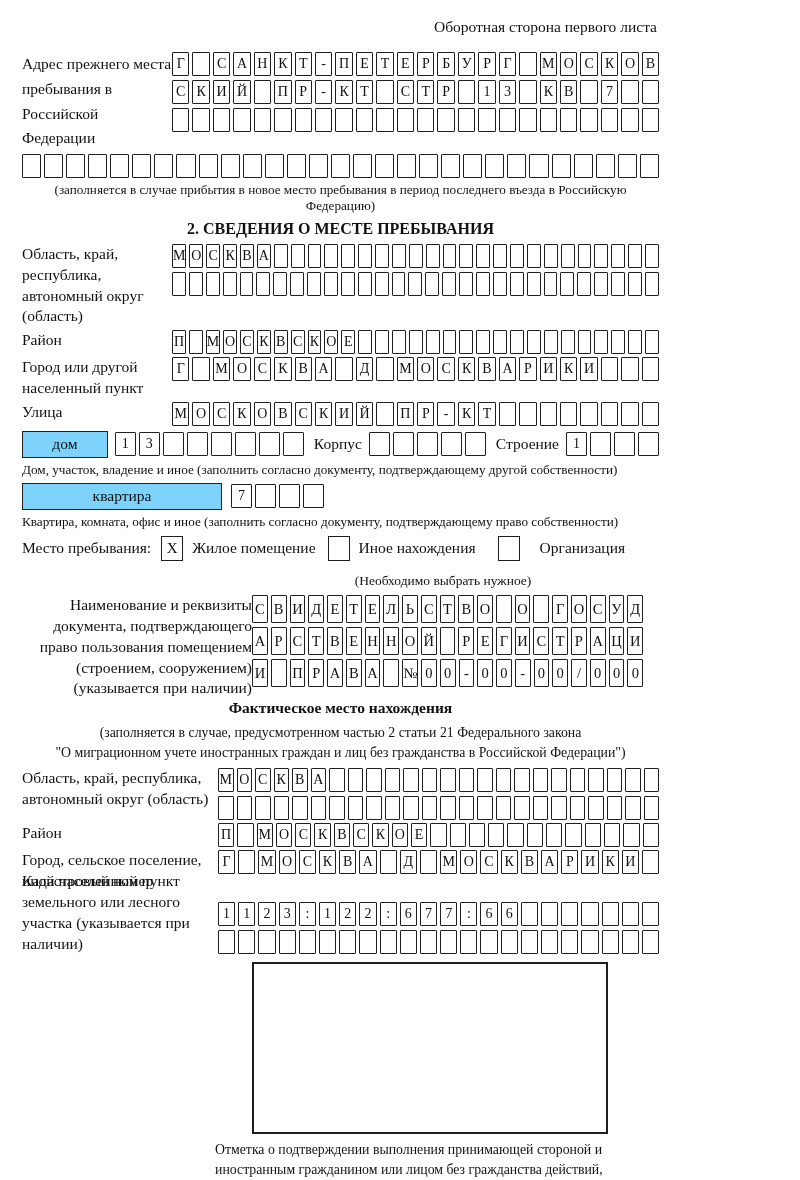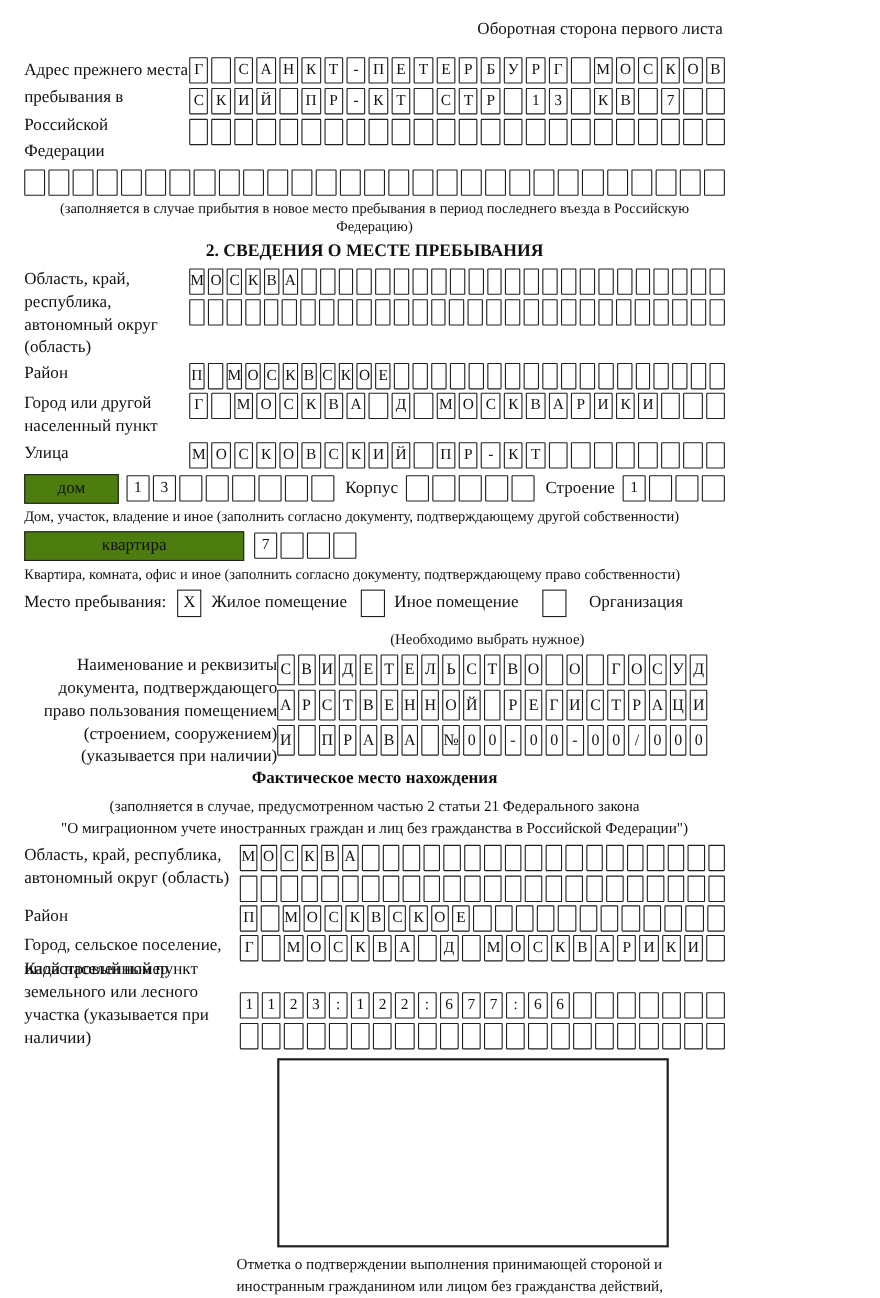--- a/index.html
+++ b/index.html
@@ -37,21 +37,21 @@
   .centered{text-align:center;}
   .sec-title{text-align:center;font-weight:bold;font-size:16px;margin:6px 0 6px;}
   .w150{width:150px;}
   .w616{width:616px;}
   .w594{width:594px;}
   .w602{width:602px;}
   
   .house-row{display:flex;align-items:center;margin:5px 0 3px;}
   .wide-box{
     box-sizing:border-box;border:1.8px solid #1f1f1f;height:27px;
-    display:flex;align-items:center;justify-content:center;font-size:15.5px;background:#4d7c0f;
+    display:flex;align-items:center;justify-content:center;font-size:15.5px;background:#7dd3fc;
   }
   .dom-box{width:172px;margin-right:7px;}
   .kv-box{width:200px;margin-right:9px;}
   .inline-label{font-size:15.5px;margin:0 7px 0 10px;}
   
   .stay-row{display:flex;align-items:center;margin:6px 0 12px;}
   .checkbox{
     flex:none;width:22px;height:25px;box-sizing:border-box;
     border:1.7px solid #1f1f1f;display:flex;align-items:center;justify-content:center;
     font-size:15px;background:#fff;
@@ -411,21 +411,21 @@
         <span class="cell"></span>
       </div>
   </div>
   <div class="small-note">Квартира, комната, офис и иное (заполнить согласно документу, подтверждающему право собственности)</div>
 
   <div class="stay-row">
     <span class="lbl">Место пребывания:</span>
     <span class="checkbox">X</span>
     <span class="opt">Жилое помещение</span>
     <span class="checkbox"></span>
-    <span class="opt">Иное помещение</span>
+    <span class="opt">Иное нахождения</span>
     <span class="checkbox" style="margin-left:10px;"></span>
     <span class="opt" style="margin-left:20px;">Организация</span>
   </div>
   <div class="stay-note">(Необходимо выбрать нужное)</div>
 
   <div class="frow doc-row">
     <div class="flabel doc-label">Наименование и реквизиты документа, подтверждающего право пользования помещением (строением, сооружением) (указывается при наличии)</div>
     <div class="fgrid w506 doc-cells">
       <div class="cellrow">
           <span class="cell">С</span>

